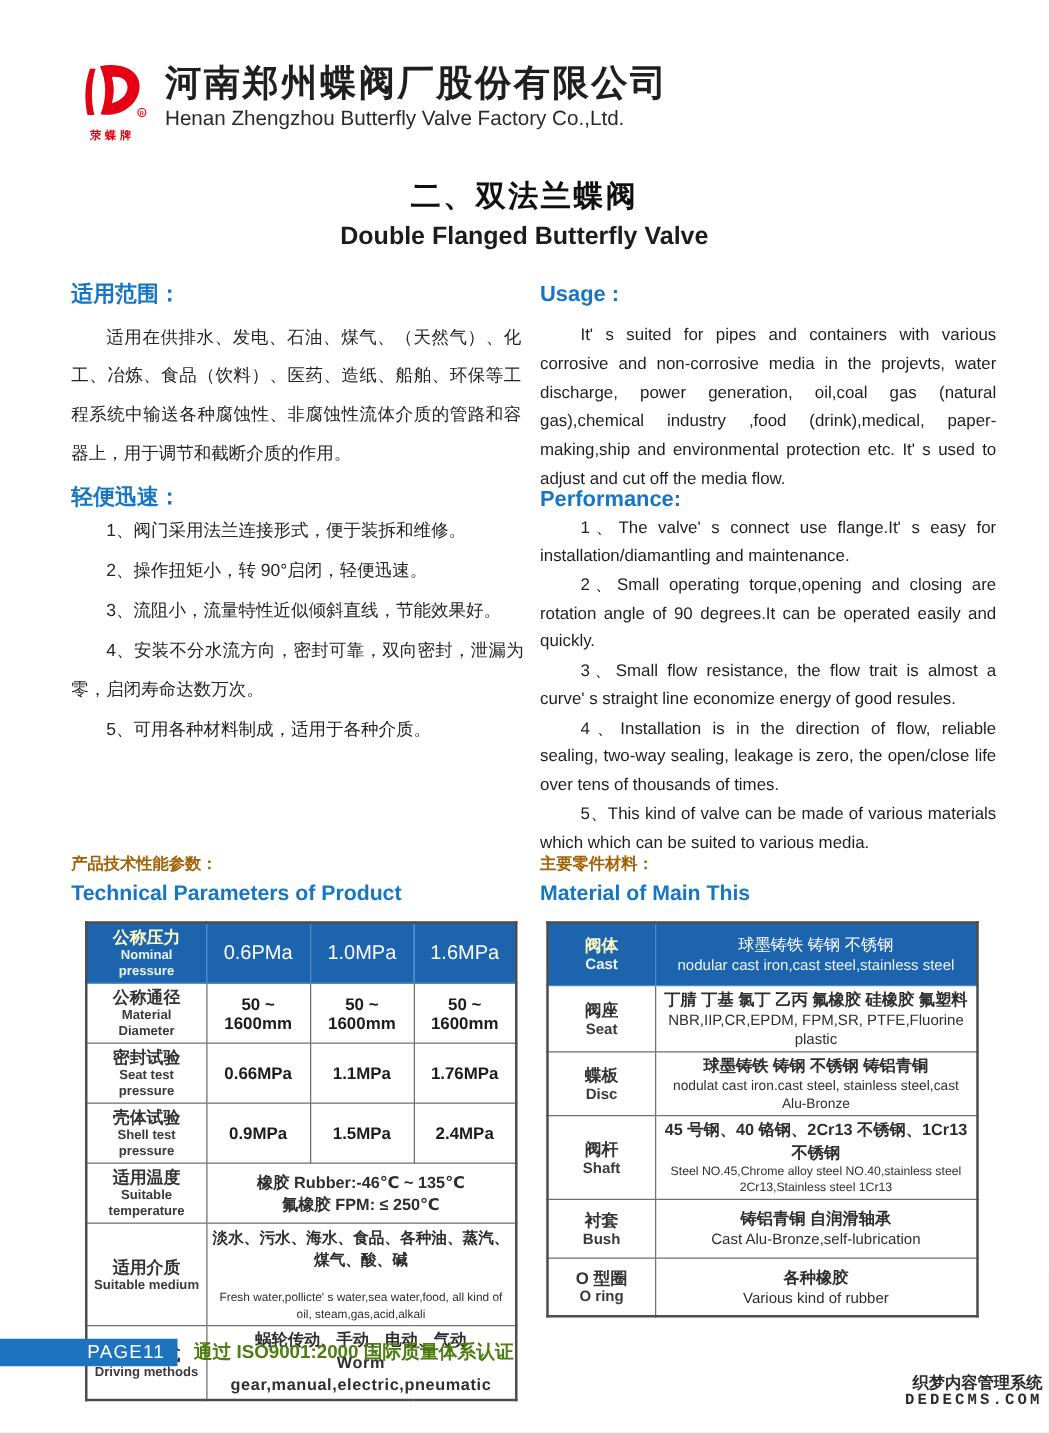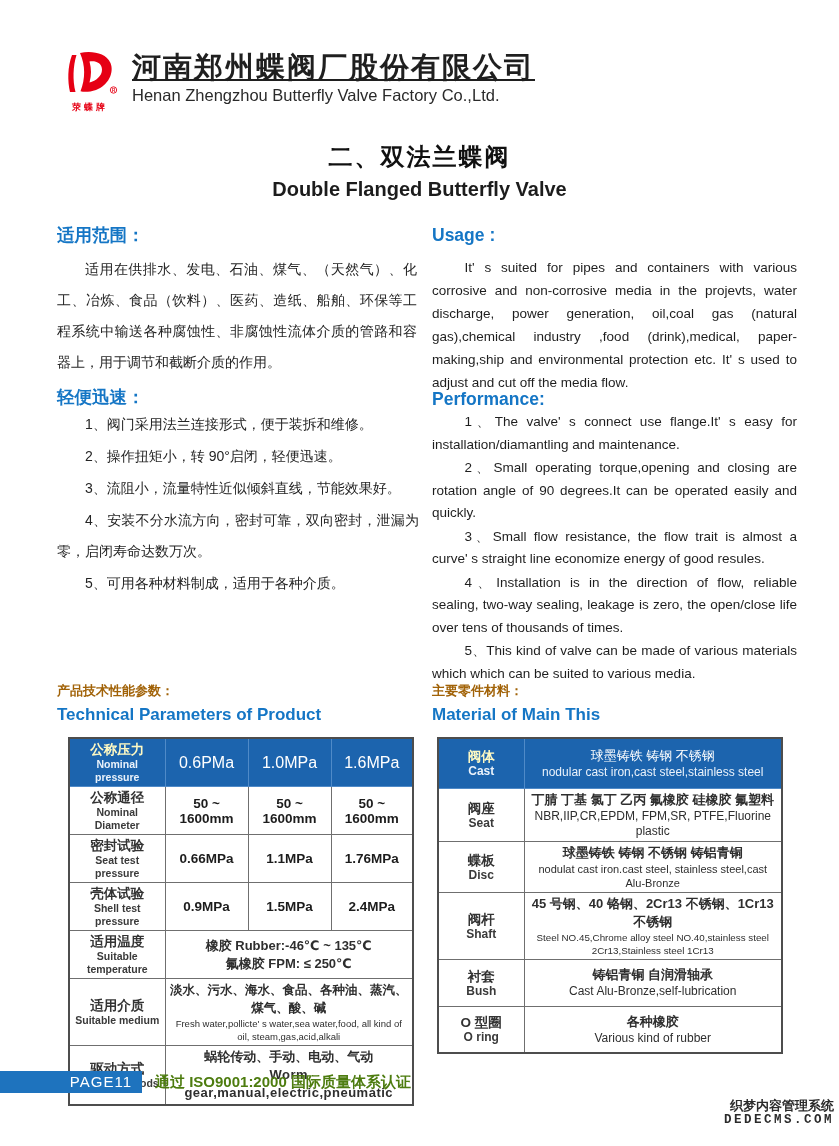--- a/index.html
+++ b/index.html
@@ -6,21 +6,21 @@
   .page{
     position:relative;width:839px;height:1146px;background:#ffffff;
     margin:0 auto;overflow:hidden;
     font-family:"Liberation Sans","DejaVu Sans",sans-serif;color:#262626;
   }
   
   .header{position:absolute;top:50px;left:58px;display:flex;align-items:flex-start;}
   .logo-wrap{width:64px;text-align:center;}
   .logo-brand{color:#e60014;font-size:9px;font-weight:bold;letter-spacing:3px;margin-top:1px;}
   .company{margin-left:10px;}
-  .company-zh{font-size:29px;font-weight:bold;color:#1f1f1f;letter-spacing:2px;line-height:34px;text-decoration:underline;}
+  .company-zh{font-size:29px;font-weight:bold;color:#1f1f1f;letter-spacing:2px;line-height:34px;}
   .company-en{font-size:16.5px;color:#2a2a2a;margin-top:2px;}
   
   .title-block{position:absolute;top:141px;left:0;width:100%;text-align:center;}
   .title-zh{font-size:24px;font-weight:bold;color:#101010;letter-spacing:2px;}
   .title-en{font-size:20px;font-weight:600;color:#1c1c1c;margin-top:5px;}
   
   .sec{position:absolute;}
   .sec-scope{left:57px;top:224px;width:360px;}
   .sec-usage{left:432px;top:224px;width:365px;}
   .sec-feat{left:57px;top:386px;width:362px;}
@@ -47,21 +47,21 @@
   .tbl{border:2px solid #4d4d4d;}
   .hdr th,.hdr td{background:#1c64ae;color:#ffffff;border:1px solid #4f8ac8;border-top:1px solid #4d4d4d;}
   .hdr .lz{color:#fef9c3;}
   .hdr .le{color:#eaf2fb;}
   .lbl{background:#ffffff;}
   .lz{display:block;font-size:13.5px;font-weight:bold;color:#333;line-height:17px;}
   .le{display:block;font-size:10.5px;color:#3a3a3a;line-height:13px;}
   .val{font-size:13.5px;font-weight:600;color:#1c1c1c;}
   .sp1{font-size:13px;font-weight:bold;color:#2e2e2e;line-height:18px;}
   .sp2-zh{font-size:13px;font-weight:bold;color:#2e2e2e;line-height:18px;}
-  .sp2-en-small{font-size:9.5px;color:#2e2e2e;line-height:13px;}
+  .sp2-en-small{font-size:9.5px;color:#2e2e2e;line-height:13px;margin-top:15px;}
   .sp2-en-bold{font-size:13px;font-weight:bold;color:#2e2e2e;line-height:18px;letter-spacing:0.5px;}
   .r-h{height:42px;} .r-std{height:39px;} .r-tall{height:45px;}
   .tbl-right .r-h{height:50px;} .tbl-right .r-std2{height:47px;}
   .vzh{font-size:13px;font-weight:bold;color:#2e2e2e;line-height:18px;}
   .ven{font-size:12px;color:#2e2e2e;line-height:15px;}
   .ven.small{font-size:9.8px;line-height:13px;}
   .ven.mid{font-size:11px;line-height:14px;}
   
   .footer-bar{position:absolute;left:0;top:1071px;width:132px;height:22px;background:#1e73be;
     color:#fff;font-size:15px;line-height:22px;text-align:right;padding-right:10px;letter-spacing:1px;}
@@ -150,21 +150,21 @@
         <span class="lz">公称压力</span>
         <span class="le">Nominal pressure</span>
       </th>
       <td>0.6PMa</td>
       <td>1.0MPa</td>
       <td>1.6MPa</td>
     </tr>
     <tr class="r-std">
       <th class="lbl">
         <span class="lz">公称通径</span>
-        <span class="le">Nominal Diameter</span>
+        <span class="le">Material Diameter</span>
       </th>
       <td class="val">50 ~ 1600mm</td>
       <td class="val">50 ~ 1600mm</td>
       <td class="val">50 ~ 1600mm</td>
     </tr>
     <tr class="r-std">
       <th class="lbl">
         <span class="lz">密封试验</span>
         <span class="le">Seat test pressure</span>
       </th>

